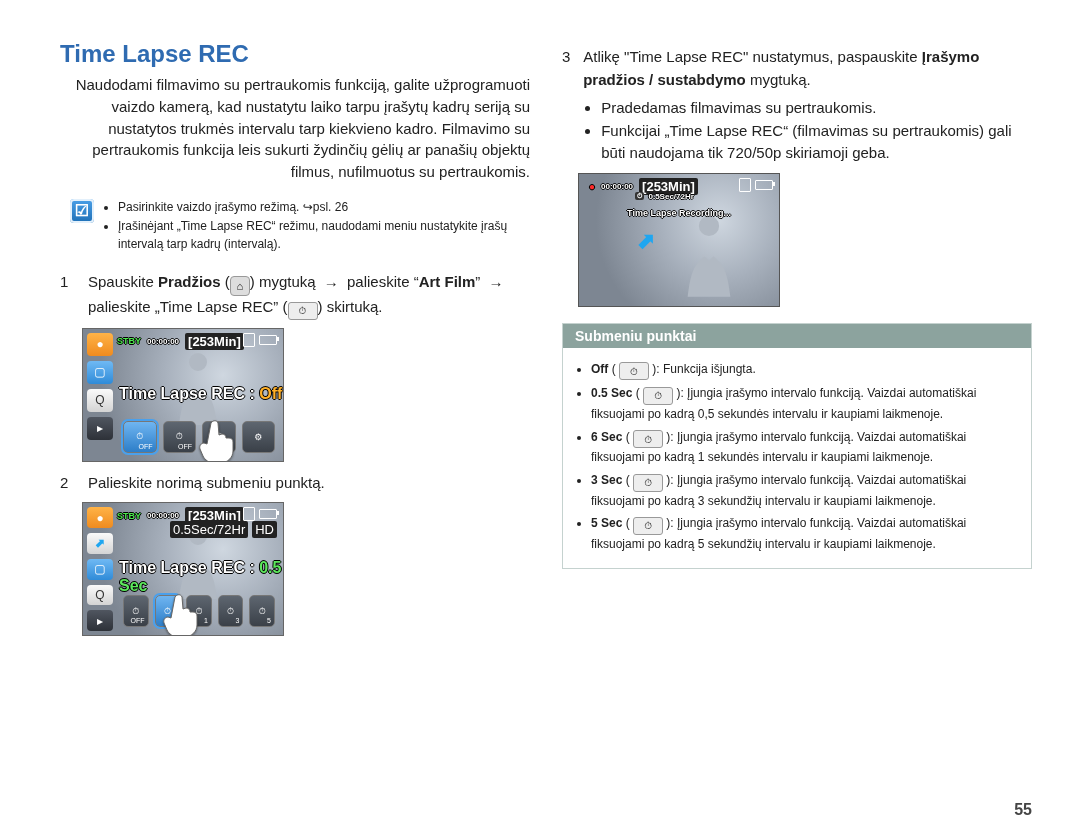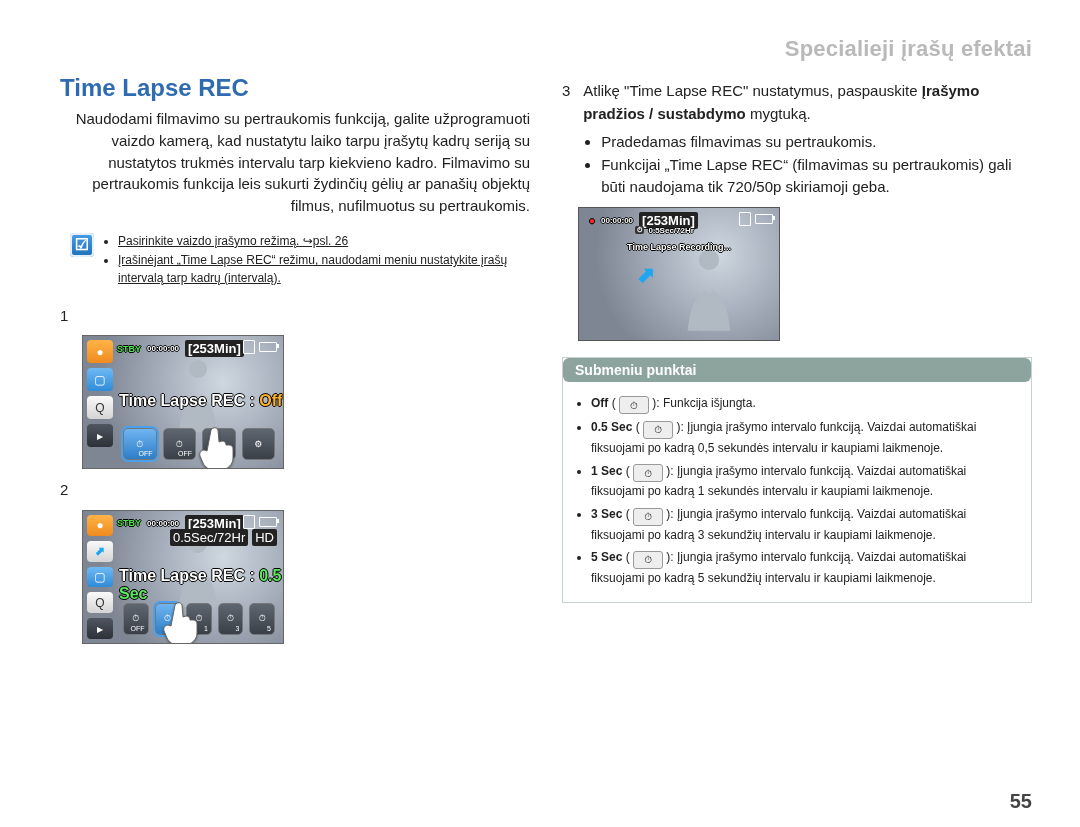--- a/index.html
+++ b/index.html
@@ -61,21 +61,20 @@
     justify-content: center;
     color: #fff;
     font-weight: 700;
     font-size: 16px;
     box-shadow: inset 0 0 0 2px #e3f0fb;
     flex-shrink: 0;
   }
   .tipbox ul {
     margin: 0;
     padding-left: 14px;
-    text-decoration: underline;
   }
   .tipbox li {
     margin: 0 0 2px;
   }
   .step {
     display: flex;
     gap: 10px;
     font-size: 15px;
     line-height: 1.5;
     margin: 10px 0 4px;
@@ -221,62 +220,66 @@
   .subbox {
     margin-top: 16px;
     border: 1px solid #c5d2cf;
   }
   .subhead {
     background: #8ca39e;
     color: #fff;
     font-weight: 700;
     font-size: 14px;
     padding: 4px 12px;
-    border-radius: 6px;
   }
   .subbody {
     padding: 12px 14px 10px;
     font-size: 12px;
     line-height: 1.55;
   }
   .subbody ul{margin:0;padding-left:14px;}
   .subbody li{margin:0 0 4px;}
   .subbody li b{font-weight:700;}
 
   .pg {
     position: absolute;
     right: 48px;
-    bottom: 14px;
-    font-size: 20px;
+    bottom: 8px;
+    font-size: 16px;
     font-weight: 700;
     color: #444;
   }
 </style>
 </head>
 <body>
 
 <div class="page">
-  <div class="breadcrumb">Specialieji įrašų efektai</div>
 
   <div class="cols">
 
     <div class="col">
       <div class="h1">Time Lapse REC</div>
       <div class="intro">Naudodami filmavimo su pertraukomis funkciją, galite užprogramuoti vaizdo kamerą, kad nustatytu laiko tarpu įrašytų kadrų seriją su nustatytos trukmės intervalu tarp kiekvieno kadro. Filmavimo su pertraukomis funkcija leis sukurti žydinčių gėlių ar panašių objektų filmus, nufilmuotus su pertraukomis.</div>
 
       <div class="tipbox">
         <div class="tip-icon">☑</div>
         <ul>
           <li>Pasirinkite vaizdo įrašymo režimą. ↪psl. 26</li>
           <li>Įrašinėjant „Time Lapse REC“ režimu, naudodami meniu nustatykite įrašų intervalą tarp kadrų (intervalą).</li>
         </ul>
       </div>
 
       <div class="step">
         <div class="num">1</div>
+        <div>
+          <span>Spauskite </span><b>Pradžios</b>
+          (<span class="inline-icon">⌂</span>)<span> mygtuką </span><span class="arrow">→</span>
+          <span> palieskite “</span><b>Art Film</b><span>” </span><span class="arrow">→</span><br>
+          <span>palieskite „Time Lapse REC” (</span><span class="inline-pill">⏱</span><span>) skirtuką.</span>
+        </div>
       </div>
 
       <div class="lcd">
         <div class="sil">
           <svg width="70" height="80" viewBox="0 0 70 80">
               <path d="M35 6a9 9 0 1 1 0 18a9 9 0 0 1 0-18zM16 78c2-16 4-24 9-30l6-6 4 4 4-4 6 6c5 6 7 14 9 30z" fill="#b1b9c3"></path>
             </svg>
         </div>
         <div class="sidebar-left">
           <div class="chip orange">●</div>
@@ -306,20 +309,21 @@
         </div>
         <div class="hand">
           <svg width="40" height="46" viewBox="0 0 40 46">
               <path d="M12 4c2-3 6-3 7 0l1 12 3-1c3 0 4 2 4 4l3 0c3 0 4 2 4 4v9c0 6-5 12-13 12h-6c-5 0-9-3-11-7l-3-7c-1-3 1-6 4-6l3 1z" fill="#fff" stroke="#666"></path>
             </svg>
         </div>
       </div>
 
       <div class="step">
         <div class="num">2</div>
+        <div>Palieskite norimą submeniu punktą.</div>
       </div>
 
       <div class="lcd">
         <div class="sil">
           <svg width="70" height="80" viewBox="0 0 70 80">
               <path d="M35 6a9 9 0 1 1 0 18a9 9 0 0 1 0-18zM16 78c2-16 4-24 9-30l6-6 4 4 4-4 6 6c5 6 7 14 9 30z" fill="#b1b9c3"></path>
             </svg>
         </div>
         <div class="sidebar-left">
           <div class="chip orange">●</div>
@@ -396,21 +400,21 @@
         <div class="reclabel">Time Lapse Recording...</div>
         <div class="uparrow">⬈</div>
       </div>
 
       <div class="subbox">
         <div class="subhead">Submeniu punktai</div>
         <div class="subbody">
           <ul id="sublist">
               <li><b>Off</b> ( <span class="inline-pill">⏱</span> ): Funkcija išjungta.</li>
               <li><b>0.5 Sec</b> ( <span class="inline-pill">⏱</span> ): Įjungia įrašymo intervalo funkciją. Vaizdai automatiškai fiksuojami po kadrą 0,5 sekundės intervalu ir kaupiami laikmenoje.</li>
-              <li><b>1 Sec</b> ( <span class="inline-pill">⏱</span> ): Įjungia įrašymo intervalo funkciją. Vaizdai automatiškai fiksuojami po kadrą 1 sekundės intervalu ir kaupiami laikmenoje.</li>
+              <li><b>6 Sec</b> ( <span class="inline-pill">⏱</span> ): Įjungia įrašymo intervalo funkciją. Vaizdai automatiškai fiksuojami po kadrą 1 sekundės intervalu ir kaupiami laikmenoje.</li>
               <li><b>3 Sec</b> ( <span class="inline-pill">⏱</span> ): Įjungia įrašymo intervalo funkciją. Vaizdai automatiškai fiksuojami po kadrą 3 sekundžių intervalu ir kaupiami laikmenoje.</li>
               <li><b>5 Sec</b> ( <span class="inline-pill">⏱</span> ): Įjungia įrašymo intervalo funkciją. Vaizdai automatiškai fiksuojami po kadrą 5 sekundžių intervalu ir kaupiami laikmenoje.</li>
             </ul>
         </div>
       </div>
     </div>
   </div>
 </div>
 
 <div class="pg">55</div>

